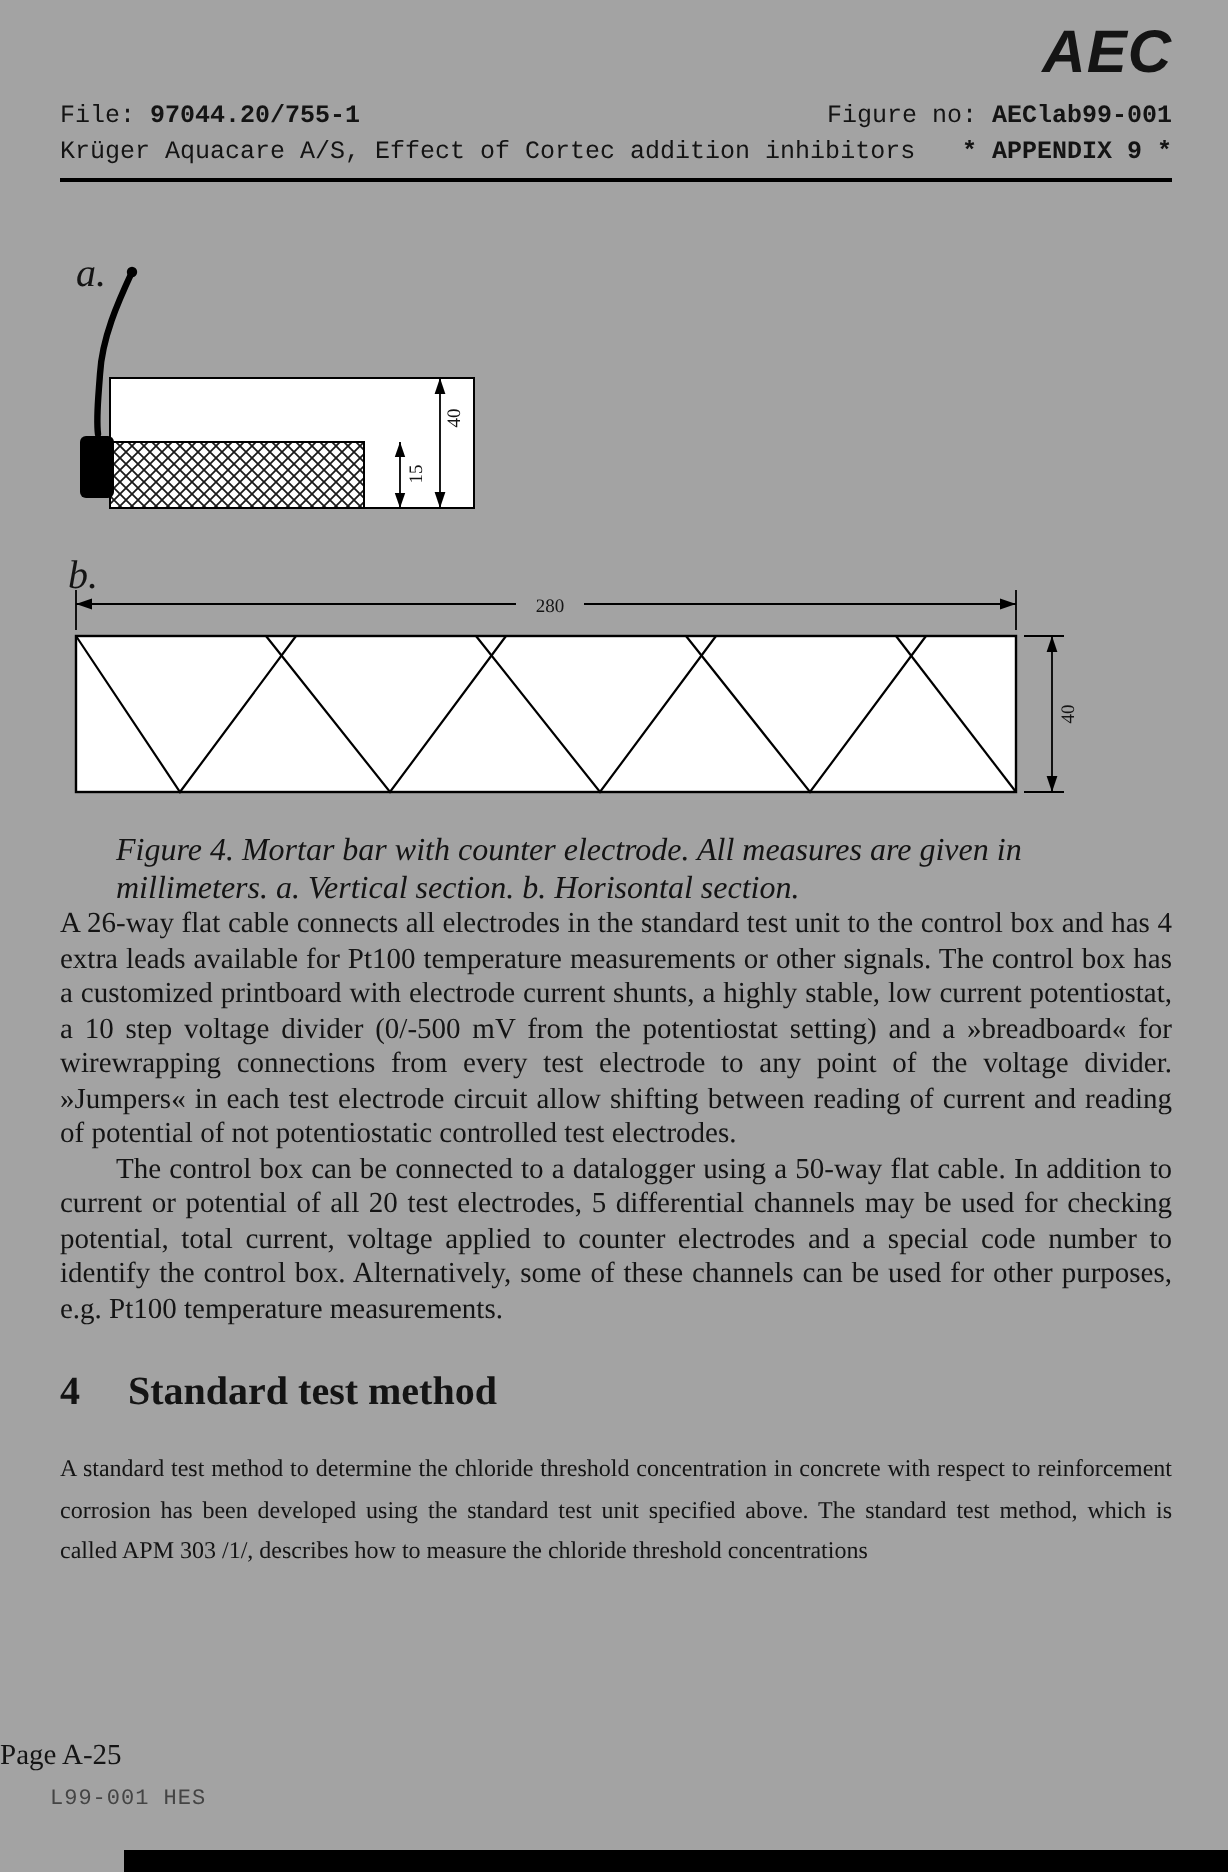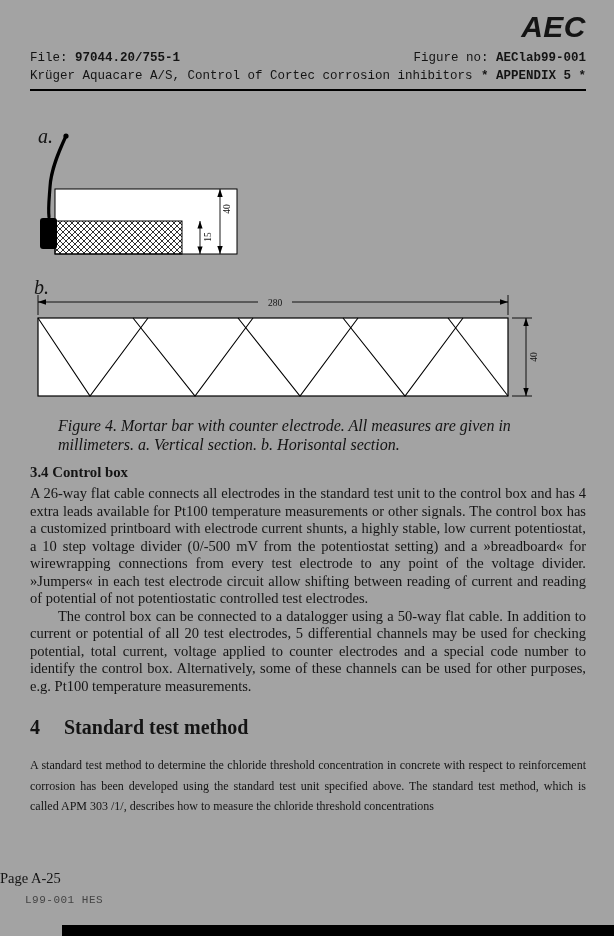--- a/index.html
+++ b/index.html
@@ -48,22 +48,22 @@
       <div>
         <span>File:</span>
         <span class="bold">97044.20/755-1</span>
       </div>
       <div>
         <span>Figure no:</span>
         <span class="bold">AEClab99-001</span>
       </div>
     </div>
     <div class="meta-row second">
-      <div>Krüger Aquacare A/S, Control of Cortec corrosion inhibitors</div>
-      <div class="bold">* APPENDIX 5 *</div>
+      <div>Krüger Aquacare A/S, Effect of Cortec addition inhibitors</div>
+      <div class="bold">* APPENDIX 9 *</div>
     </div>
     <div class="rule"></div>
   </header>
 
   <div class="figure-wrap">
     <svg width="558" height="315" viewBox="0 0 558 315">
       <defs>
         <pattern id="hatch" width="6" height="6" patternUnits="userSpaceOnUse">
           <path d="M0,6 L6,0 M0,0 L6,6" stroke="#1a1a1a" stroke-width="0.9"></path>
         </pattern>
@@ -116,21 +116,20 @@
         <text x="507" y="266" class="dim-label" text-anchor="middle" transform="rotate(-90 507 266)">40</text>
       </g>
     </svg>
   </div>
 
   <div class="caption">
     <div>Figure 4. Mortar bar with counter electrode. All measures are given in</div>
     <div>millimeters. a. Vertical section. b. Horisontal section.</div>
   </div>
 
-  <h3 class="s34">3.4 Control box</h3>
   <p class="body">A 26-way flat cable connects all electrodes in the standard test unit to the control box and has 4 extra leads available for Pt100 temperature measurements or other signals. The control box has a customized printboard with electrode current shunts, a highly stable, low current potentiostat, a 10 step voltage divider (0/-500 mV from the potentiostat setting) and a »breadboard« for wirewrapping connections from every test electrode to any point of the voltage divider. »Jumpers« in each test electrode circuit allow shifting between reading of current and reading of potential of not potentiostatic controlled test electrodes.</p>
   <p class="body indent">The control box can be connected to a datalogger using a 50-way flat cable. In addition to current or potential of all 20 test electrodes, 5 differential channels may be used for checking potential, total current, voltage applied to counter electrodes and a special code number to identify the control box. Alternatively, some of these channels can be used for other purposes, e.g. Pt100 temperature measurements.</p>
 
   <h2 class="s4">
     <span>4</span><span class="h2-title">Standard test method</span>
   </h2>
   <p class="big">A standard test method to determine the chloride threshold concentration in concrete with respect to reinforcement corrosion has been developed using the standard test unit specified above. The standard test method, which is called APM 303 /1/, describes how to measure the chloride threshold concentrations</p>
 
   <div class="pagefoot">Page A-25</div>
   <div class="doccode">L99-001 HES</div>

